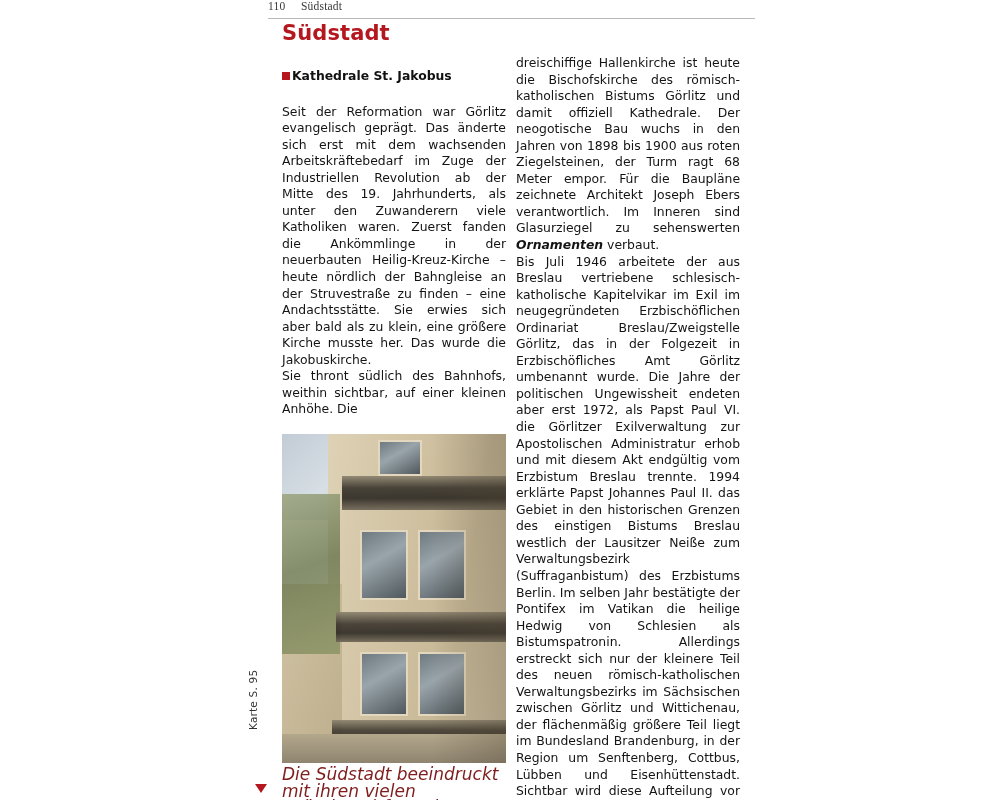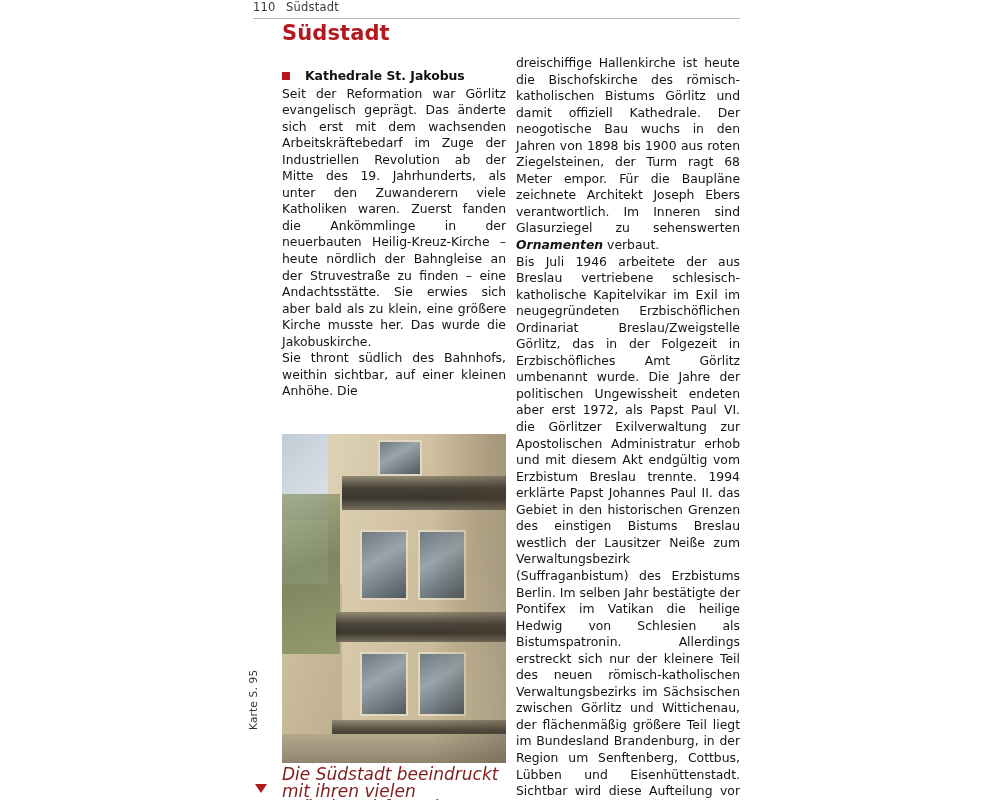--- a/index.html
+++ b/index.html
@@ -19,28 +19,29 @@
   .page {
     position: absolute;
     left: 0; top: 0;
     width: 1000px;
     height: 800px;
   }
 
   
   .running-head {
     position: absolute;
-    left: 253px;
+    left: 268px;
     top: 0px;
     width: 487px;
     height: 18px;
     border-bottom: 1.2px solid #b8b8b8;
     font-size: 11.5px;
     color: #3a3a3a;
     letter-spacing: 0.2px;
+    font-family: Liberation Serif, serif;
   }
   .running-head .folio {
     position: absolute;
     left: 0;
     top: 0;
     font-size: 11.5px;
     color: #3a3a3a;
   }
   .running-head .head-title {
     position: absolute;
@@ -83,26 +84,26 @@
   .col p {
     margin: 0 0 0 0;
     text-align: justify;
     text-justify: inter-word;
     hyphens: manual;
   }
 
   
   .subhead {
     margin-top: 13px;
-    margin-bottom: 1px;
+    margin-bottom: 19px;
     font-weight: bold;
     font-size: 12.4px;
     color: #111111;
     position: relative;
-    padding-left: 23px;
+    padding-left: 10px;
   }
   .subhead .bullet {
     position: absolute;
     left: 0;
     top: 4px;
     width: 8px;
     height: 8px;
     background: #b5171e;
     display: inline-block;
   }

